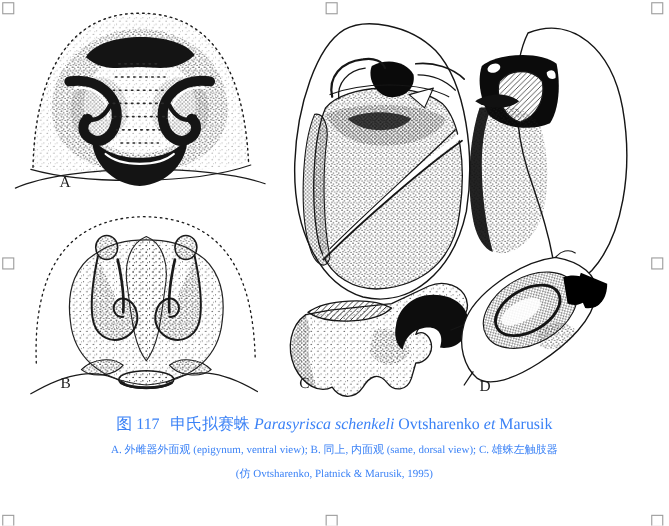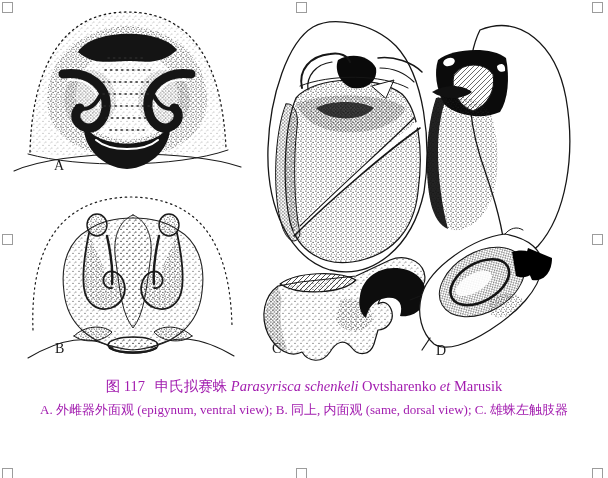--- a/index.html
+++ b/index.html
@@ -1,26 +1,26 @@
 <!DOCTYPE html>
 <html><head>
 <meta charset="utf-8">
 <style>
   html,body{margin:0;padding:0;background:#fff;}
   #page{position:relative;width:608px;height:478px;background:#fff;overflow:hidden;
         font-family:"Liberation Serif","DejaVu Serif",serif;color:#1a1a1a;}
   
   .handle{position:absolute;width:9px;height:9px;border:1px solid #9c9c9c;background:#fff;box-sizing:content-box;}
   
-  #caption{position:absolute;left:0;top:374px;width:480px;text-align:center;color:#a21caf;}
+  #caption{position:absolute;left:0;top:374px;width:480px;text-align:center;color:#3b82f6;}
   .cap-line{width:608px;white-space:nowrap;}
   #cap-title{font-size:14.5px;height:25px;line-height:25px;}
   #cap-title .sp{margin:0 3px;}
   .it{font-style:italic;}
-  .cap-body{font-size:13px;height:22px;line-height:22px;}
+  .cap-body{font-size:10px;height:22px;line-height:22px;}
   svg text{font-family:"Liberation Serif","DejaVu Serif",serif;}
 </style>
 </head>
 <body>
 
 <div id="page">
 
   <svg width="608" height="478" viewBox="0 0 608 478" style="position:absolute;left:0;top:0;" stroke-linejoin="round" stroke-linecap="round">
     <defs>
       <pattern id="st1" width="6" height="6" patternUnits="userSpaceOnUse">
@@ -170,20 +170,21 @@
   <div id="caption">
     <div id="cap-title" class="cap-line">
       <span>图 117</span><span class="sp"> </span>
       <span>申氏拟赛蛛</span>
       <span class="it">Parasyrisca schenkeli</span>
       <span>Ovtsharenko</span>
       <span class="it">et</span>
       <span>Marusik</span>
     </div>
     <div class="cap-body cap-line">A. 外雌器外面观 (epigynum, ventral view); B. 同上, 内面观 (same, dorsal view); C. 雄蛛左触肢器</div>
+    <div class="cap-body cap-line">(仿 Ovtsharenko, Platnick &amp; Marusik, 1995)</div>
   </div>
 
   <div class="handle" style="left:2px;top:2px;"></div>
   <div class="handle" style="left:296px;top:2px;"></div>
   <div class="handle" style="left:592px;top:2px;"></div>
   <div class="handle" style="left:2px;top:234px;"></div>
   <div class="handle" style="left:592px;top:234px;"></div>
   <div class="handle" style="left:2px;top:468px;"></div>
   <div class="handle" style="left:296px;top:468px;"></div>
   <div class="handle" style="left:592px;top:468px;"></div>

